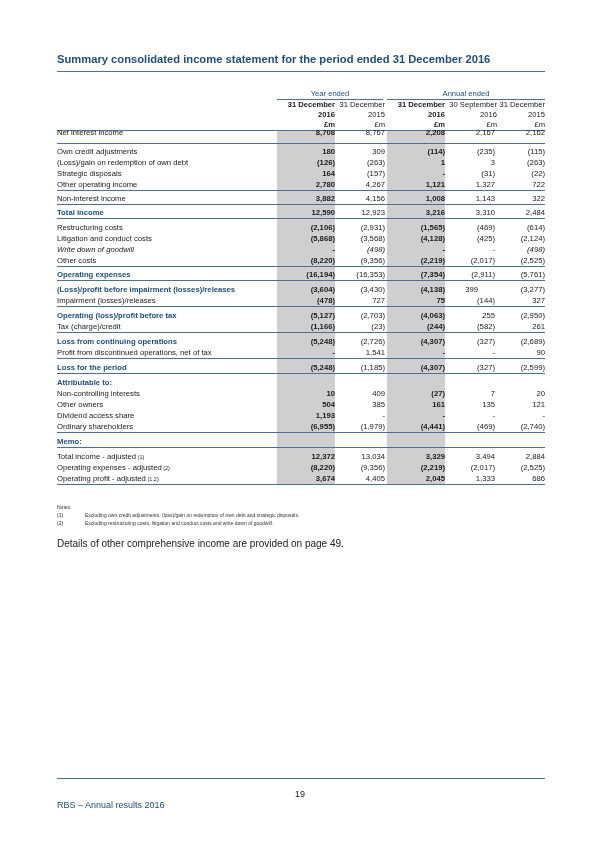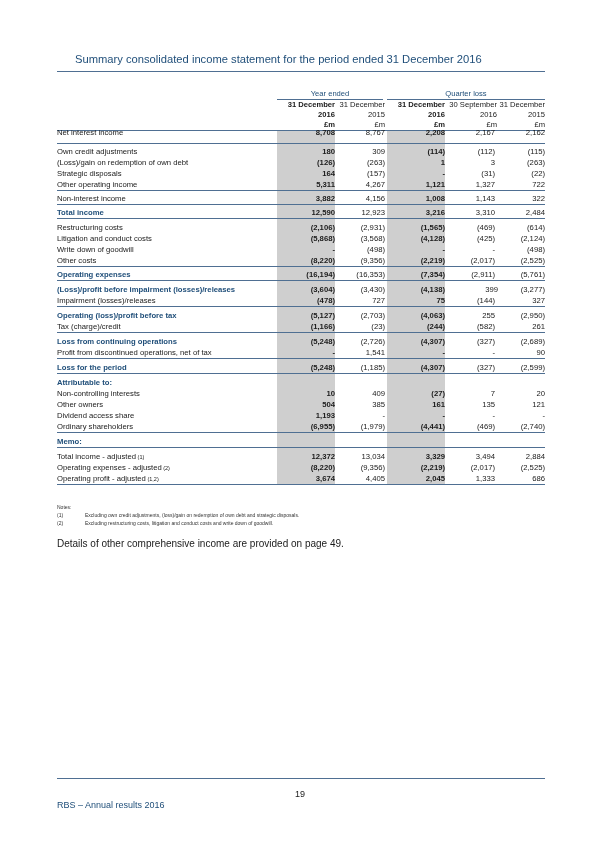--- a/index.html
+++ b/index.html
@@ -1,17 +1,17 @@
 <!DOCTYPE html>
 <html><head>
 <meta charset="utf-8">
 <style>
   html, body { margin: 0; padding: 0; background: #ffffff; }
   body { width: 600px; height: 848px; position: relative; font-family: "Liberation Sans", sans-serif; color: #1a1a1a; overflow: hidden; }
-  .title { position: absolute; left: 57px; top: 53px; font-size: 11.2px; font-weight: normal; color: #1f4e79; margin-left: 18px; }
+  .title { position: absolute; left: 57px; top: 53px; font-size: 11.2px; font-weight: bold; color: #1f4e79; }
   .title-rule { position: absolute; left: 57px; top: 71px; width: 488px; height: 1px; background: #4f6f92; }
 
   .tbl { position: absolute; left: 57px; top: 89px; width: 488px; }
   .shade { position: absolute; top: 41px; width: 58px; background: #cfcfcf; }
   .shade.c1 { left: 220px; }
   .shade.c3 { left: 330px; }
 
   .hdr-group { position: absolute; top: 0; font-size: 7.6px; color: #1f4e79; text-align: center; border-bottom: 1px solid #4f6f92; padding-bottom: 1px; }
   .hdr-group.year { left: 220px; width: 106px; }
   .hdr-group.quarter { left: 330px; width: 158px; }
@@ -42,21 +42,21 @@
 <body>
 
 <div class="title">Summary consolidated income statement for the period ended 31 December 2016</div>
 <div class="title-rule"></div>
 
 <div class="tbl" id="tbl">
   <div class="shade c1" id="shade1" style="height: 354px;"></div>
   <div class="shade c3" id="shade3" style="height: 354px;"></div>
 
   <div class="hdr-group year">Year ended</div>
-  <div class="hdr-group quarter">Quarter loss</div>
+  <div class="hdr-group quarter">Annual ended</div>
 
   <div class="hdr-row" style="top:11px">
     <span class="col1 bold" style="left:218px">31 December</span>
     <span class="col2" style="left:268px">31 December</span>
     <span class="col3 bold" style="left:328px">31 December</span>
     <span class="col4" style="left:380px">30 September</span>
     <span class="col5" style="left:428px">31 December</span>
   </div>
   <div class="hdr-row" style="top:21px">
     <span class="bold" style="left:218px">2016</span>
@@ -82,42 +82,42 @@
         <span class="v b" style="left: 332px;">2,208</span>
         <span class="v" style="left: 382px;">2,167</span>
         <span class="v" style="left: 432px;">2,162</span>
       </div>
       <div class="rule" style="top: 54px;"></div>
       <div class="row" style="top: 57px;">
         <span class="lbl">Own credit adjustments</span>
         <span class="v b" style="left: 222px;">180</span>
         <span class="v" style="left: 272px;">309</span>
         <span class="v b" style="left: 332px;">(114)</span>
-        <span class="v" style="left: 382px;">(112)</span>
+        <span class="v" style="left: 382px;">(235)</span>
         <span class="v" style="left: 432px;">(115)</span>
       </div>
       <div class="row" style="top: 68px;">
         <span class="lbl">(Loss)/gain on redemption of own debt</span>
         <span class="v b" style="left: 222px;">(126)</span>
         <span class="v" style="left: 272px;">(263)</span>
         <span class="v b" style="left: 332px;">1</span>
         <span class="v" style="left: 382px;">3</span>
         <span class="v" style="left: 432px;">(263)</span>
       </div>
       <div class="row" style="top: 79px;">
         <span class="lbl">Strategic disposals</span>
         <span class="v b" style="left: 222px;">164</span>
         <span class="v" style="left: 272px;">(157)</span>
         <span class="v b" style="left: 332px;">-</span>
         <span class="v" style="left: 382px;">(31)</span>
         <span class="v" style="left: 432px;">(22)</span>
       </div>
       <div class="row" style="top: 90px;">
         <span class="lbl">Other operating income</span>
-        <span class="v b" style="left: 222px;">5,311</span>
+        <span class="v b" style="left: 222px;">2,780</span>
         <span class="v" style="left: 272px;">4,267</span>
         <span class="v b" style="left: 332px;">1,121</span>
         <span class="v" style="left: 382px;">1,327</span>
         <span class="v" style="left: 432px;">722</span>
       </div>
       <div class="rule" style="top: 101px;"></div>
       <div class="row" style="top: 104px;">
         <span class="lbl">Non-interest income</span>
         <span class="v b" style="left: 222px;">3,882</span>
         <span class="v" style="left: 272px;">4,156</span>
@@ -144,21 +144,21 @@
         <span class="v" style="left: 432px;">(614)</span>
       </div>
       <div class="row" style="top: 144px;">
         <span class="lbl">Litigation and conduct costs</span>
         <span class="v b" style="left: 222px;">(5,868)</span>
         <span class="v" style="left: 272px;">(3,568)</span>
         <span class="v b" style="left: 332px;">(4,128)</span>
         <span class="v" style="left: 382px;">(425)</span>
         <span class="v" style="left: 432px;">(2,124)</span>
       </div>
-      <div class="row" style="top: 155px;">
+      <div class="row" style="top: 155px; font-style: italic;">
         <span class="lbl">Write down of goodwill</span>
         <span class="v b" style="left: 222px;">-</span>
         <span class="v" style="left: 272px;">(498)</span>
         <span class="v b" style="left: 332px;">-</span>
         <span class="v" style="left: 382px;">-</span>
         <span class="v" style="left: 432px;">(498)</span>
       </div>
       <div class="row" style="top: 166px;">
         <span class="lbl">Other costs</span>
         <span class="v b" style="left: 222px;">(8,220)</span>
@@ -175,21 +175,21 @@
         <span class="v b" style="left: 332px;">(7,354)</span>
         <span class="v" style="left: 382px;">(2,911)</span>
         <span class="v" style="left: 432px;">(5,761)</span>
       </div>
       <div class="rule" style="top: 191px;"></div>
       <div class="row section" style="top: 195px;">
         <span class="lbl">(Loss)/profit before impairment (losses)/releases</span>
         <span class="v b" style="left: 222px;">(3,604)</span>
         <span class="v" style="left: 272px;">(3,430)</span>
         <span class="v b" style="left: 332px;">(4,138)</span>
-        <span class="v" style="left: 385px;">399</span>
+        <span class="v" style="left: 365px;">399</span>
         <span class="v" style="left: 432px;">(3,277)</span>
       </div>
       <div class="row" style="top: 206px;">
         <span class="lbl">Impairment (losses)/releases</span>
         <span class="v b" style="left: 222px;">(478)</span>
         <span class="v" style="left: 272px;">727</span>
         <span class="v b" style="left: 332px;">75</span>
         <span class="v" style="left: 382px;">(144)</span>
         <span class="v" style="left: 432px;">327</span>
       </div>

